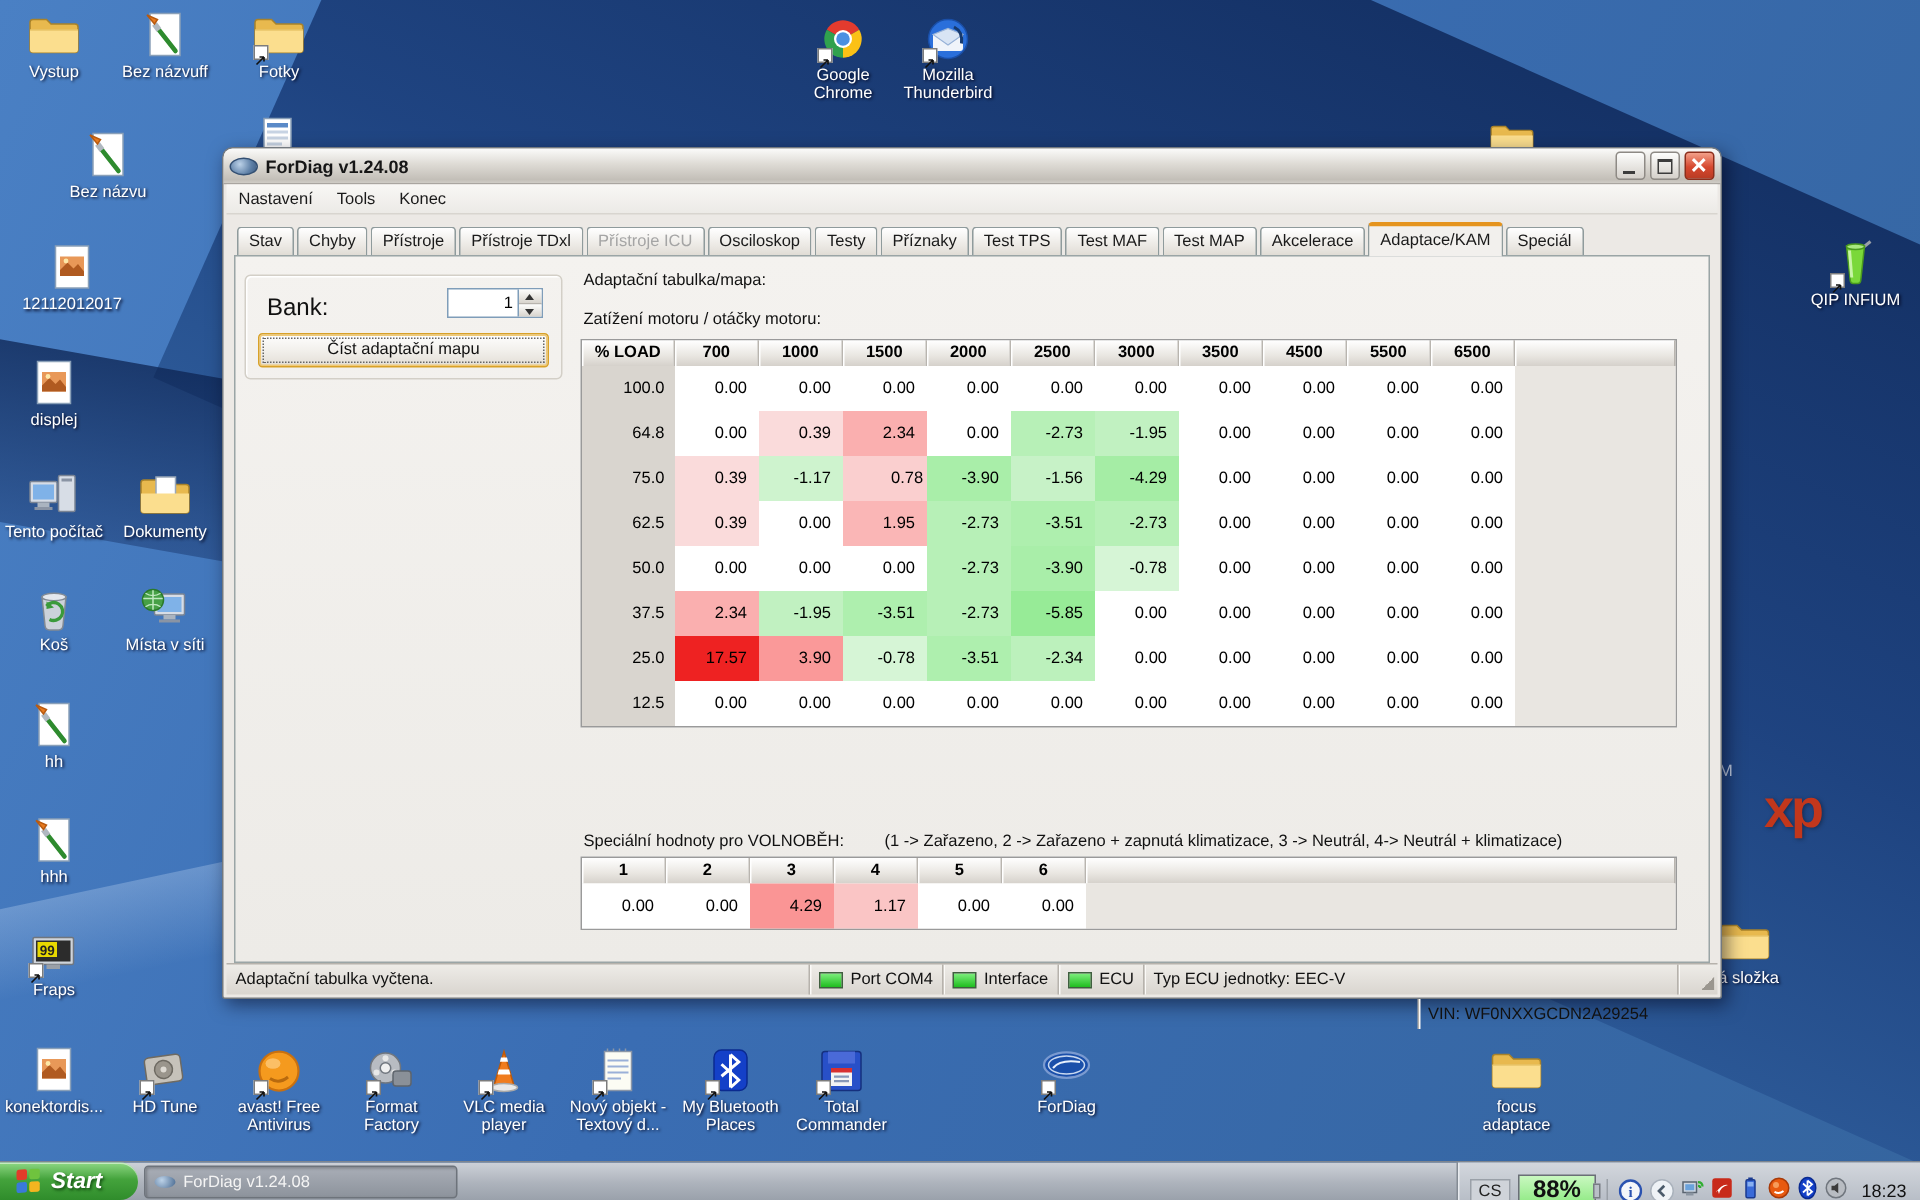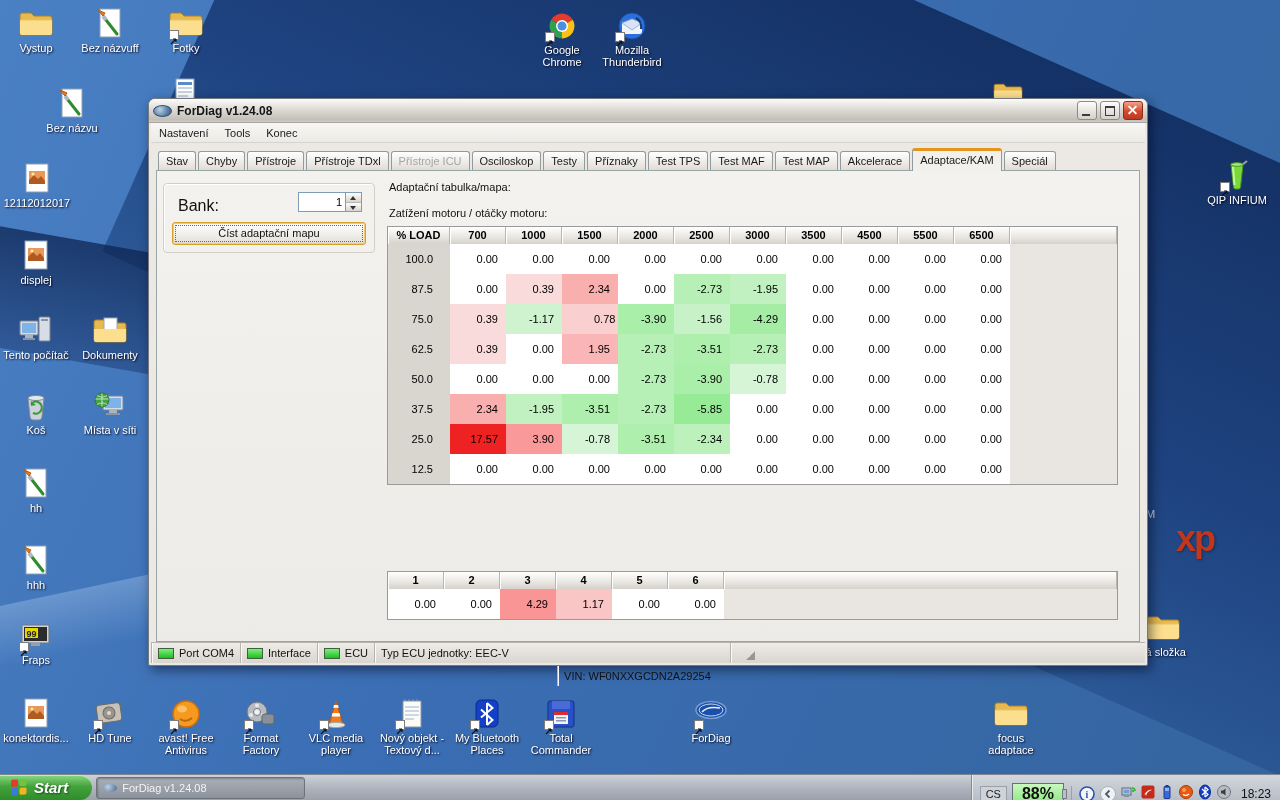--- a/index.html
+++ b/index.html
@@ -50,21 +50,21 @@
   .spin-btn.down::after{content:"";position:absolute;left:4px;top:3px;border-left:3px solid transparent;border-right:3px solid transparent;border-top:4px solid #333;}
   .xp-btn{position:absolute;font-size:11px;color:#111;text-align:center;background:linear-gradient(#fefefe,#f2f0ec 50%,#e3ded6);border:1px solid #7189a5;border-radius:3px;box-sizing:border-box;}
   #read-btn{left:8px;top:38px;width:194px;height:23px;line-height:21px;border-color:#d8a129;box-shadow:0 0 0 1px #f0c977 inset;outline:1px dotted #666;outline-offset:-4px;}
   #clear-btn{left:8px;top:7px;width:194px;height:22px;line-height:20px;}
   
   .pane-label{position:absolute;font-size:11px;color:#111;}
   #map-title{left:232px;top:10px;}
   #axis-label{left:232px;top:36px;}
   #maptable{position:absolute;left:230px;top:55px;width:731px;display:grid;grid-template-columns:62px repeat(10,56px) 1fr;border:1px solid #9a9a9a;background:#fff;box-sizing:border-box;}
   .mh{height:17px;line-height:17px;font-size:11px;font-weight:bold;text-align:center;background:linear-gradient(#ffffff,#e9e6e1 60%,#d5d1cb);border-right:1px solid #b9b5af;box-shadow:inset 1px 0 0 #fff;overflow:hidden;}
-  .ml{height:30px;line-height:30px;font-size:11px;text-align:right;padding-right:17px;background:#d9d5cf;}
+  .ml{height:30px;line-height:30px;font-size:11px;text-align:right;padding-right:7px;background:#d9d5cf;}
   .mc{height:30px;line-height:30px;font-size:11px;text-align:right;padding-right:8px;color:#000;}
   .mf{background:#e9e6e1;}
   #idle-row{position:absolute;left:232px;top:384px;font-size:11px;color:#111;white-space:nowrap;}
   #idle-legend{margin-left:24px;}
   #idletable{position:absolute;left:230px;top:400px;width:731px;display:grid;grid-template-columns:repeat(6,56px) 1fr;border:1px solid #9a9a9a;background:#fff;box-sizing:border-box;}
   
   #statusbar{position:absolute;left:2px;right:2px;bottom:2px;height:20px;background:linear-gradient(#eeece8,#d9d5cf);border-top:1px solid #b6b2ac;display:flex;align-items:center;font-size:11px;color:#111;}
   .sb-seg{height:100%;display:flex;align-items:center;padding:0 6px;border-left:1px solid #b6b2ac;box-shadow:inset 1px 0 0 #fbfaf8;white-space:nowrap;}
   #sb-msg{flex:1;border-left:none;box-shadow:none;padding-left:6px;}
   .led{display:inline-block;width:14px;height:9px;margin-right:5px;background:linear-gradient(#7dee7d,#1fbe1f);border:1px solid #3f5f3f;}
@@ -147,21 +147,21 @@
       </div>
       <div class="di" style="left: 0px; top: 88px; padding-left: 36px;">
         <div class="ic"><svg width="34" height="32" viewBox="0 0 34 32">
             <rect x="7" y="1" width="20" height="28" fill="#fff" stroke="#8aa0b8"></rect>
             <path d="M24 26 L13 12" stroke="#2e8b2e" stroke-width="3" stroke-linecap="round"></path>
             <path d="M13 12 L10 8" stroke="#b0b8c0" stroke-width="4"></path>
             <path d="M10 8 L5 2 L12 5z" fill="#e87a1e" stroke="#b85a10"></path>
           </svg></div>
         <div class="lb">Bez názvu</div>
       </div>
-      <div class="di" style="left: 1px; top: 163px;">
+      <div class="di" style="left: 12px; top: 163px;">
         <div class="ic"><svg width="34" height="32" viewBox="0 0 34 32">
             <rect x="6" y="1" width="22" height="28" fill="#fff" stroke="#8aa0b8"></rect>
             <rect x="9" y="8" width="16" height="13" fill="#e89858"></rect>
             <path d="M9 17l5-5 4 4 3-3 4 5v3H9z" fill="#b05a20"></path>
             <circle cx="13" cy="11" r="1.6" fill="#fde8a8"></circle>
           </svg></div>
         <div class="lb">12112012017</div>
       </div>
       <div class="di" style="left: 0px; top: 240px;">
         <div class="ic"><svg width="34" height="32" viewBox="0 0 34 32">
@@ -437,21 +437,21 @@
           <div class="mc" style="background: rgb(255, 255, 255);">0.00</div>
           <div class="mc" style="background: rgb(255, 255, 255);">0.00</div>
           <div class="mc" style="background: rgb(255, 255, 255);">0.00</div>
           <div class="mc" style="background: rgb(255, 255, 255);">0.00</div>
           <div class="mc" style="background: rgb(255, 255, 255);">0.00</div>
           <div class="mc" style="background: rgb(255, 255, 255);">0.00</div>
           <div class="mc" style="background: rgb(255, 255, 255);">0.00</div>
           <div class="mc" style="background: rgb(255, 255, 255);">0.00</div>
           <div class="mc" style="background: rgb(255, 255, 255);">0.00</div>
           <div class="mc mf"></div>
-          <div class="ml">87.5</div>
+          <div class="ml">64.8</div>
           <div class="mc" style="background: rgb(255, 255, 255);">0.00</div>
           <div class="mc" style="background: rgb(250, 219, 219);">0.39</div>
           <div class="mc" style="background: rgb(250, 175, 175);">2.34</div>
           <div class="mc" style="background: rgb(255, 255, 255);">0.00</div>
           <div class="mc" style="background: rgb(183, 240, 183);">-2.73</div>
           <div class="mc" style="background: rgb(193, 241, 193);">-1.95</div>
           <div class="mc" style="background: rgb(255, 255, 255);">0.00</div>
           <div class="mc" style="background: rgb(255, 255, 255);">0.00</div>
           <div class="mc" style="background: rgb(255, 255, 255);">0.00</div>
           <div class="mc" style="background: rgb(255, 255, 255);">0.00</div>
@@ -522,38 +522,43 @@
           <div class="mc" style="background: rgb(255, 255, 255);">0.00</div>
           <div class="mc" style="background: rgb(255, 255, 255);">0.00</div>
           <div class="mc" style="background: rgb(255, 255, 255);">0.00</div>
           <div class="mc" style="background: rgb(255, 255, 255);">0.00</div>
           <div class="mc" style="background: rgb(255, 255, 255);">0.00</div>
           <div class="mc" style="background: rgb(255, 255, 255);">0.00</div>
           <div class="mc" style="background: rgb(255, 255, 255);">0.00</div>
           <div class="mc" style="background: rgb(255, 255, 255);">0.00</div>
           <div class="mc mf"></div>
         </div>
+      <div id="idle-row">
+        <span>Speciální hodnoty pro VOLNOBĚH:</span>
+        <span id="idle-legend">(1 -&gt; Zařazeno, 2 -&gt; Zařazeno + zapnutá klimatizace, 3 -&gt; Neutrál, 4-&gt; Neutrál + klimatizace)</span>
+      </div>
       <div id="idletable">
           <div class="mh">1</div>
           <div class="mh">2</div>
           <div class="mh">3</div>
           <div class="mh">4</div>
           <div class="mh">5</div>
           <div class="mh">6</div>
           <div class="mh"></div>
           <div class="mc" style="background: rgb(255, 255, 255);">0.00</div>
           <div class="mc" style="background: rgb(255, 255, 255);">0.00</div>
           <div class="mc" style="background: rgb(250, 149, 149);">4.29</div>
           <div class="mc" style="background: rgb(250, 197, 197);">1.17</div>
           <div class="mc" style="background: rgb(255, 255, 255);">0.00</div>
           <div class="mc" style="background: rgb(255, 255, 255);">0.00</div>
           <div class="mc mf"></div>
         </div>
     </div>
     <div id="statusbar">
+      <div class="sb-seg" id="sb-msg">Adaptační tabulka vyčtena.</div>
       <div id="sb-indicators" style="display:flex;height:100%;">
           <div class="sb-seg">
             <span class="led"></span>
             <span>Port COM4</span>
           </div>
           <div class="sb-seg">
             <span class="led"></span>
             <span>Interface</span>
           </div>
           <div class="sb-seg">

